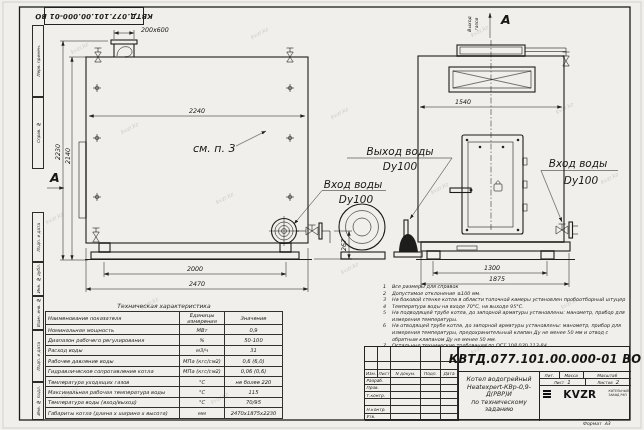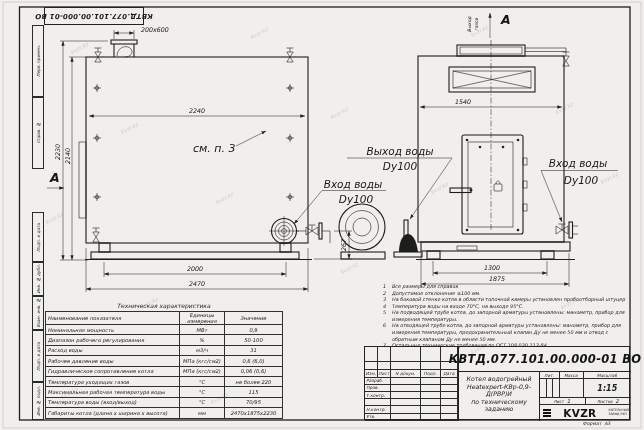--- a/index.html
+++ b/index.html
@@ -466,27 +466,20 @@
       <span>Котел водогрейный</span>
       <span>Heatexpert-КВр-0,9-Д(РВР)И</span>
       <span>по техническому заданию</span>
     </div>
     <div class="tb-right">
       <div class="tbr-row" style="height:7px">
         <div class="tbr-cell" style="width:20px">Лит.</div>
         <div class="tbr-cell" style="width:24px">Масса</div>
         <div class="tbr-cell" style="width:48px;border-right:none">Масштаб</div>
       </div>
-      <div class="tbr-row" style="height:19px">
-        <div class="tbr-cell" style="width:6.7px"></div>
-        <div class="tbr-cell" style="width:6.7px"></div>
-        <div class="tbr-cell" style="width:6.6px"></div>
-        <div class="tbr-cell" style="width:24px"></div>
-        <div class="tbr-cell scale-val" style="width:48px;border-right:none">1:15</div>
-      </div>
       <div class="tbr-row" style="height:7px">
         <div class="tbr-cell" style="width:46px">
             <span>Лист</span>
             <span class="sheetno">1</span>
           </div>
         <div class="tbr-cell" style="width:46px;border-right:none">
             <span>Листов</span>
             <span class="sheetno">2</span>
           </div>
       </div>

